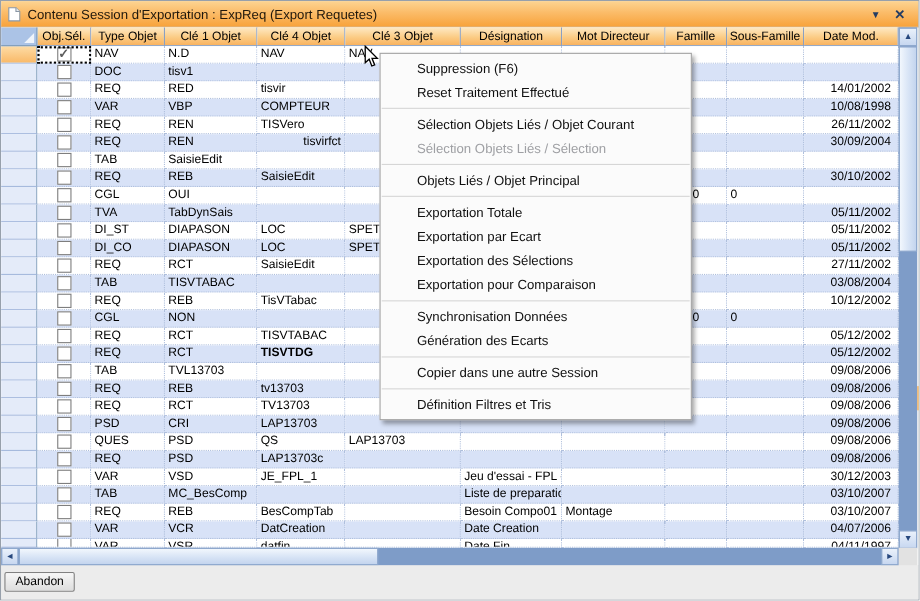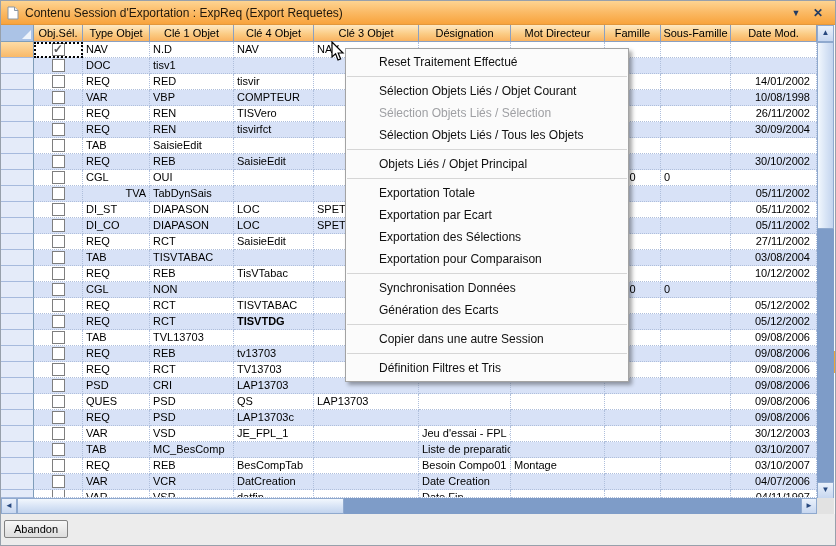--- a/index.html
+++ b/index.html
@@ -204,21 +204,21 @@
           <div class="cell" style="width: 70px;"></div>
           <div class="cell c-date" style="width: 86px;">26/11/2002</div>
         </div>
         <div class="row alt">
           <div class="rowhead"></div>
           <div class="cell objsel" style="width: 49px;">
             <span class="cb"></span>
           </div>
           <div class="cell" style="width: 67px;">REQ</div>
           <div class="cell" style="width: 84px;">REN</div>
-          <div class="cell" style="width: 80px;">tisvirfct</div>
+          <div class="cell" style="width: 80px; text-align: right;">tisvirfct</div>
           <div class="cell" style="width: 105px;"></div>
           <div class="cell" style="width: 92px;"></div>
           <div class="cell" style="width: 94px;"></div>
           <div class="cell c-fam" style="width: 56px;"></div>
           <div class="cell" style="width: 70px;"></div>
           <div class="cell c-date" style="width: 86px;">30/09/2004</div>
         </div>
         <div class="row">
           <div class="rowhead"></div>
           <div class="cell objsel" style="width: 49px;">
@@ -262,21 +262,21 @@
           <div class="cell" style="width: 94px;"></div>
           <div class="cell c-fam" style="width: 56px;">0</div>
           <div class="cell" style="width: 70px;">0</div>
           <div class="cell c-date" style="width: 86px;"></div>
         </div>
         <div class="row alt">
           <div class="rowhead"></div>
           <div class="cell objsel" style="width: 49px;">
             <span class="cb"></span>
           </div>
-          <div class="cell" style="width: 67px; text-align: right;">TVA</div>
+          <div class="cell" style="width: 67px;">TVA</div>
           <div class="cell" style="width: 84px;">TabDynSais</div>
           <div class="cell" style="width: 80px;"></div>
           <div class="cell" style="width: 105px;"></div>
           <div class="cell" style="width: 92px;"></div>
           <div class="cell" style="width: 94px;"></div>
           <div class="cell c-fam" style="width: 56px;"></div>
           <div class="cell" style="width: 70px;"></div>
           <div class="cell c-date" style="width: 86px;">05/11/2002</div>
         </div>
         <div class="row">
@@ -583,25 +583,25 @@
   <div id="sb-corner"></div>
   <div id="right-sliver">
     <div id="sliver-orange"></div>
   </div>
 
   <div id="footer">
     <button id="abandon-btn">Abandon</button>
   </div>
 
   <div id="context-menu">
+      <div class="mi">Suppression (F6)</div>
       <div class="mi">Reset Traitement Effectué</div>
       <div class="msep"></div>
       <div class="mi">Sélection Objets Liés / Objet Courant</div>
       <div class="mi disabled" aria-disabled="true">Sélection Objets Liés / Sélection</div>
-      <div class="mi">Sélection Objets Liés / Tous les Objets</div>
       <div class="msep"></div>
       <div class="mi">Objets Liés / Objet Principal</div>
       <div class="msep"></div>
       <div class="mi">Exportation Totale</div>
       <div class="mi">Exportation par Ecart</div>
       <div class="mi">Exportation des Sélections</div>
       <div class="mi">Exportation pour Comparaison</div>
       <div class="msep"></div>
       <div class="mi">Synchronisation Données</div>
       <div class="mi">Génération des Ecarts</div>

